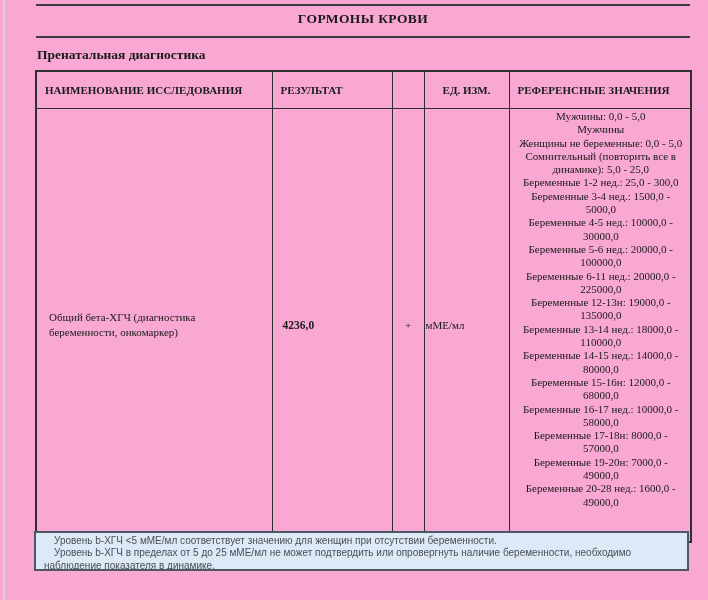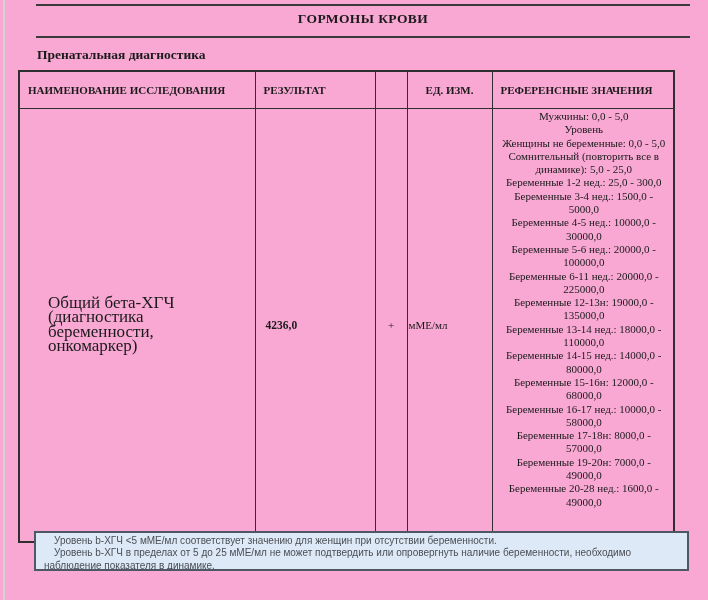--- a/index.html
+++ b/index.html
@@ -45,21 +45,21 @@
   }
   .section-title {
     position: absolute;
     left: 37px;
     top: 47px;
     font-size: 13.5px;
     font-weight: bold;
   }
   table.results-table {
     position: absolute;
-    left: 18px;
+    left: 35px;
     top: 70px;
     width: 655px;
     border-collapse: collapse;
     table-layout: fixed;
     border: 2px solid #2f2f2f;
   }
   .results-table th, .results-table td {
     border: 1px solid #2f2f2f;
     box-sizing: border-box;
   }
@@ -70,23 +70,23 @@
     text-align: left;
     padding: 0 2px 0 8px;
     vertical-align: middle;
     white-space: nowrap;
     overflow: hidden;
   }
   .results-table th.center { text-align: center; padding: 12px 2px; }
   .results-table td { height: 433px; }
   td.cell-name {
     vertical-align: middle;
-    font-size: 17px;
+    font-size: 11px;
     line-height: 14.5px;
-    padding: 0 55px 0 28px;
+    padding: 0 55px 0 12px;
   }
   td.cell-result {
     vertical-align: middle;
     font-size: 11.5px;
     font-weight: bold;
     padding: 0 2px 0 10px;
   }
   td.cell-flag {
     vertical-align: middle;
     text-align: center;
@@ -160,21 +160,21 @@
     </thead>
     <tbody>
       <tr>
         <td class="cell-name">Общий бета-ХГЧ (диагностика беременности, онкомаркер)</td>
         <td class="cell-result">4236,0</td>
         <td class="cell-flag">+</td>
         <td class="cell-units">мМЕ/мл</td>
         <td class="cell-reference">
           <div>
               <div class="ref-line">Мужчины: 0,0 - 5,0</div>
-              <div class="ref-line">Уровень</div>
+              <div class="ref-line">Мужчины</div>
               <div class="ref-line">Женщины не беременные: 0,0 - 5,0</div>
               <div class="ref-line">Сомнительный (повторить все в динамике): 5,0 - 25,0</div>
               <div class="ref-line">Беременные 1-2 нед.: 25,0 - 300,0</div>
               <div class="ref-line">Беременные 3-4 нед.: 1500,0 - 5000,0</div>
               <div class="ref-line">Беременные 4-5 нед.: 10000,0 - 30000,0</div>
               <div class="ref-line">Беременные 5-6 нед.: 20000,0 - 100000,0</div>
               <div class="ref-line">Беременные 6-11 нед.: 20000,0 - 225000,0</div>
               <div class="ref-line">Беременные 12-13н: 19000,0 - 135000,0</div>
               <div class="ref-line">Беременные 13-14 нед.: 18000,0 - 110000,0</div>
               <div class="ref-line">Беременные 14-15 нед.: 14000,0 - 80000,0</div>

